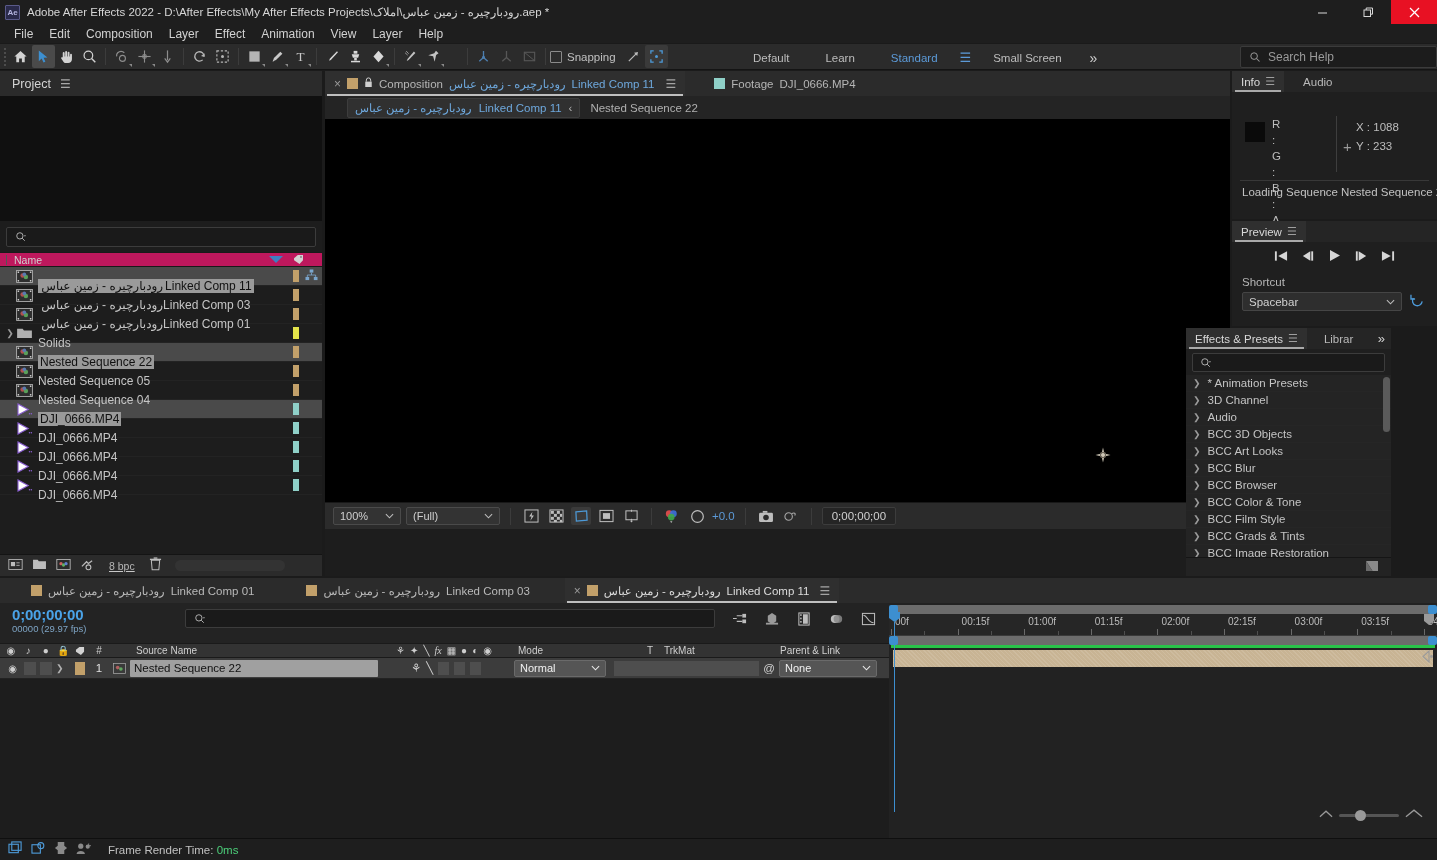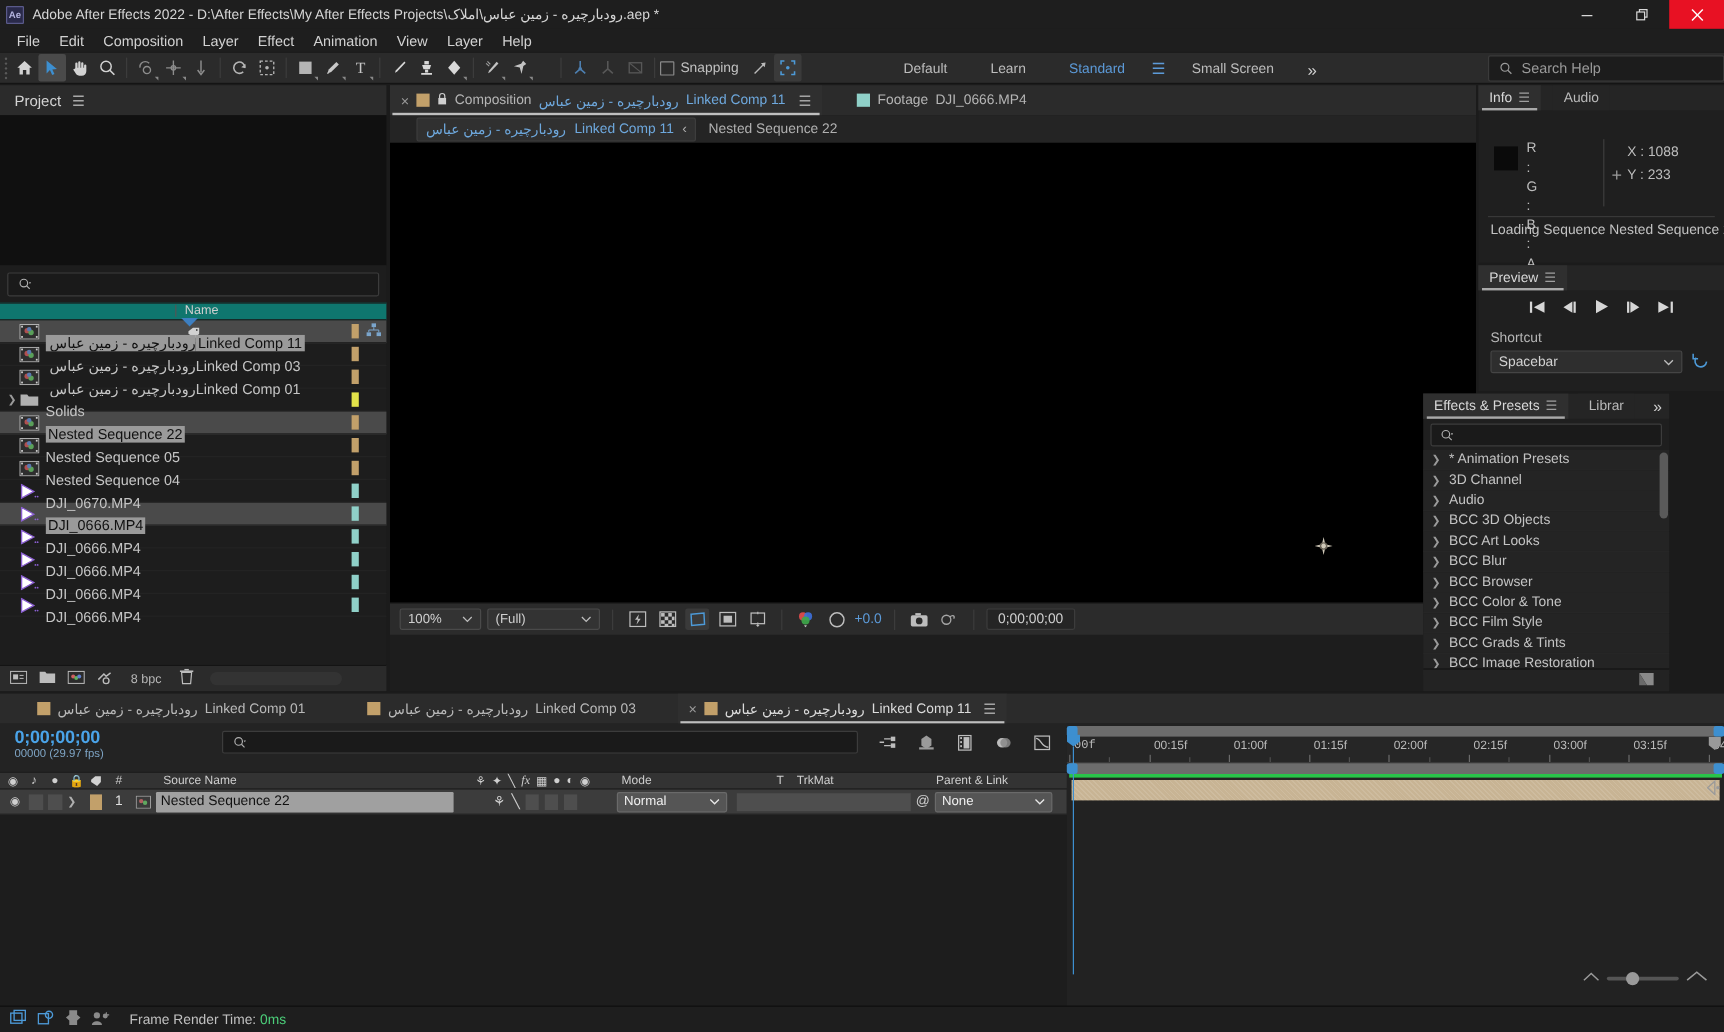--- a/index.html
+++ b/index.html
@@ -60,39 +60,39 @@
   .ptab.active:after { content:""; position:absolute; left:3px; right:3px; bottom:0; height:2px; background:#a9a9a9; }
   .ptab .hamb { color:#9f9f9f; font-size:11px; }
 
   
   #project { left:0; top:71px; width:322px; height:505px; background:#1d1d1d; border:none; }
   #project .phead { height:25px; background:#2b2b2b; display:flex; align-items:center; padding-left:12px; gap:9px; }
   #project .phead .t { font-size:12.5px; color:#d4d4d4; }
   .proj-blank { height:125px; background:#101010; }
   .proj-search { margin:6px 6px 5px 6px; height:20px; background:#1a1a1a; border:1px solid #3c3c3c;
                  border-radius:2px; display:flex; align-items:center; padding-left:8px; }
-  .col-head { height:15px; background:#0f766e; display:flex; align-items:center; font-size:10.5px;
-              color:#cfcfcf; border-top:1px solid #1a1a1a; border-bottom:1px solid #1a1a1a;flex-direction:column; }
+  .col-head { height:15px; background:#be185d; display:flex; align-items:center; font-size:10.5px;
+              color:#cfcfcf; border-top:1px solid #1a1a1a; border-bottom:1px solid #1a1a1a; }
   .col-head .cname { flex:1; padding-left:14px; position:relative; }
   .col-head .cname:before { content:""; position:absolute; left:6px; top:1px; bottom:1px; width:1px; background:#555; }
   .sort-tri { width:0;height:0;border-left:7px solid transparent;border-right:7px solid transparent;
               border-top:7px solid #3d7fc1; margin-right:7px; }
   .col-head .ctag { width:16px; display:flex; justify-content:center; }
   .col-head .cnum { width:16px; border-left:1px solid #555; }
   .proj-rows { background:#1d1d1d; }
   .prow { height:19px; display:flex; align-items:center; padding-left:4px; font-size:12px; color:#c5c5c5;
           border-bottom:1px solid #232323; }
   .prow.sel { background:#4a4a4a; color:#fff; }
   .prow .twisty { width:12px; color:#9a9a9a; font-size:9px; text-align:center; }
   .prow .ic { width:17px; height:13px; margin-right:5px; flex:none; }
   .prow .lbl { flex:1; white-space:nowrap; overflow:hidden;margin-top:20px; }
   .prow .swatch { width:6px; height:12px; margin-right:6px; }
   .prow .netic { width:13px; margin-right:4px; }
   .proj-foot { position:absolute; left:0; bottom:0; width:322px; height:22px; background:#2b2b2b;
-               border-top:1px solid #141414; display:flex; align-items:center; gap:9px; padding-left:8px; }
+               border-top:1px solid #141414; display:flex; align-items:center; gap:9px; padding-left:8px;text-decoration:underline; }
   .bpc { font-size:10.5px; color:#b6b6b6; padding:1px 5px; border-radius:2px; }
   .pillbar { width:110px; height:11px; background:#333; border-radius:6px; margin-left:4px; }
 
   
   #comp { left:325px; top:71px; width:905px; height:505px; background:#1d1d1d; border:none; }
   .comp-tabs { height:25px; background:#2b2b2b; display:flex; align-items:center; }
   .ctab { display:flex; align-items:center; gap:6px; height:25px; padding:0 9px; font-size:11.5px; }
   .ctab.active { background:#2f2f2f; position:relative; }
   .ctab.active:after { content:""; position:absolute; left:2px; right:2px; bottom:0; height:2px; background:#bfbfbf; }
   .sq { width:11px; height:11px; flex:none; }
@@ -529,31 +529,20 @@
               <rect x="1.6" y="1.6" width="1.6" height="1.6" fill="#cfcfcf"></rect>
               <rect x="1.6" y="10.8" width="1.6" height="1.6" fill="#cfcfcf"></rect>
               <rect x="14.8" y="1.6" width="1.6" height="1.6" fill="#cfcfcf"></rect>
               <rect x="14.8" y="10.8" width="1.6" height="1.6" fill="#cfcfcf"></rect>
               <circle cx="7" cy="6" r="2.4" fill="#b05050"></circle>
               <circle cx="10.5" cy="7.6" r="2.4" fill="#5aa05a"></circle>
               <circle cx="8.8" cy="4.6" r="2" fill="#5a7ab0"></circle>
             </svg></div>
           <div class="lbl"><span>Nested Sequence 04</span></div>
           <div class="swatch" style="background: rgb(194, 160, 106);"></div>
-          <div class="netic"></div>
-        </div>
-        <div class="prow">
-          <div class="twisty"></div>
-          <div class="ic"><svg width="17" height="13" viewBox="0 0 18 14">
-              <path d="M2 1 L2 13 L13 7 Z" fill="#ffffff" stroke="#8a5fd0" stroke-width="1.2"></path>
-              <circle cx="14.4" cy="11.6" r="0.8" fill="#8a5fd0"></circle>
-              <circle cx="16.4" cy="11.6" r="0.8" fill="#8a5fd0"></circle>
-            </svg></div>
-          <div class="lbl"><span>DJI_0670.MP4</span></div>
-          <div class="swatch" style="background: rgb(143, 208, 200);"></div>
           <div class="netic"></div>
         </div>
         <div class="prow sel">
           <div class="twisty"></div>
           <div class="ic"><svg width="17" height="13" viewBox="0 0 18 14">
               <path d="M2 1 L2 13 L13 7 Z" fill="#ffffff" stroke="#8a5fd0" stroke-width="1.2"></path>
               <circle cx="14.4" cy="11.6" r="0.8" fill="#8a5fd0"></circle>
               <circle cx="16.4" cy="11.6" r="0.8" fill="#8a5fd0"></circle>
             </svg></div>
           <div class="lbl"><span style="background: rgb(154, 154, 154); color: rgb(17, 17, 17); padding: 0px 2px;">DJI_0666.MP4</span></div>
@@ -1076,21 +1065,21 @@
       </div>
     </div>
 
     <div style="position:absolute;left:889px;top:25px;width:548px;height:235px;background:#222">
       <div style="height:2px"></div>
       <div class="workbar" style="margin:0 2px">
         <div class="wb-end" style="left:-2px"></div>
         <div class="wb-end" style="right:-2px"></div>
       </div>
       <div class="ruler" id="ruler">
-          <div class="tick" style="left: 6px; font-family: Liberation Mono, monospace;">00f</div>
+          <div class="tick" style="left: 6px;">00f</div>
           <div class="tickmark" style="left: 2px;"></div>
           <div class="tickmark" style="left: 35.3px; height: 4px; background: rgb(79, 79, 79);"></div>
           <div class="tick" style="left: 72.6px;">00:15f</div>
           <div class="tickmark" style="left: 68.6px;"></div>
           <div class="tickmark" style="left: 101.9px; height: 4px; background: rgb(79, 79, 79);"></div>
           <div class="tick" style="left: 139.2px;">01:00f</div>
           <div class="tickmark" style="left: 135.2px;"></div>
           <div class="tickmark" style="left: 168.5px; height: 4px; background: rgb(79, 79, 79);"></div>
           <div class="tick" style="left: 205.8px;">01:15f</div>
           <div class="tickmark" style="left: 201.8px;"></div>

